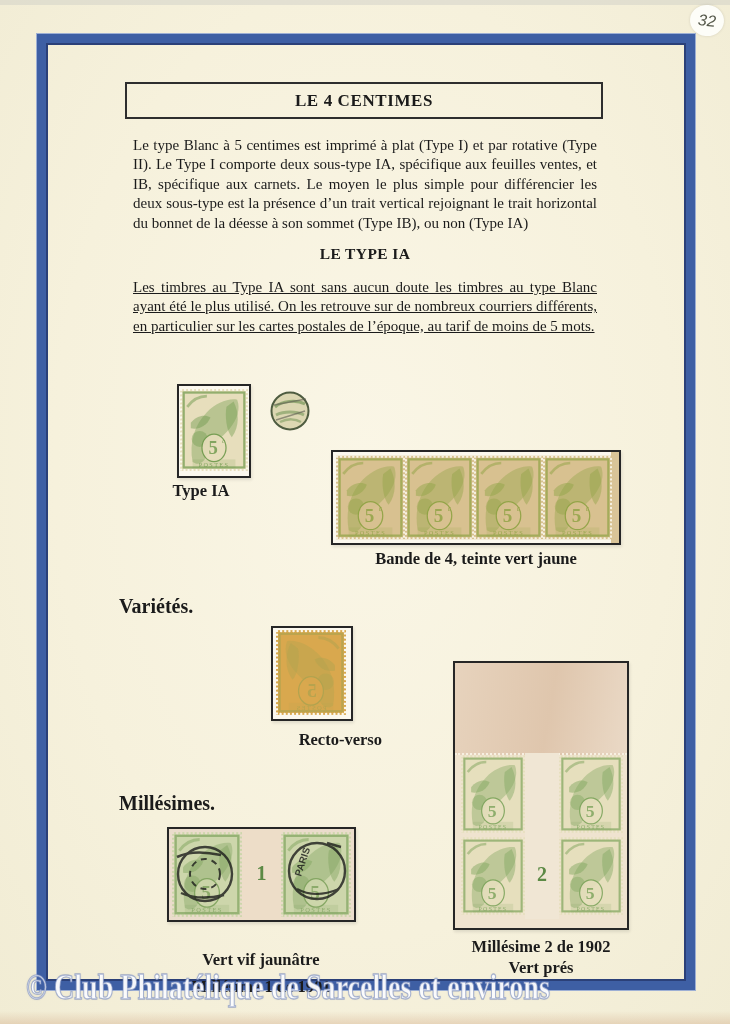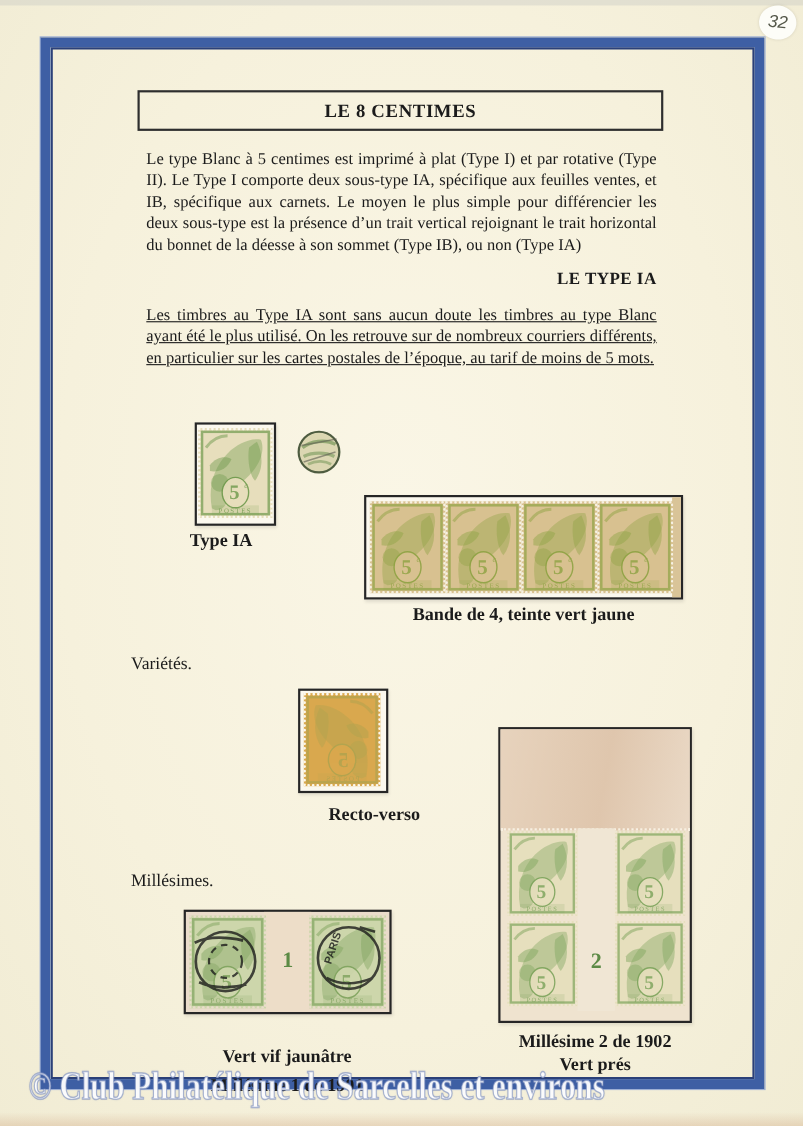--- a/index.html
+++ b/index.html
@@ -22,22 +22,22 @@
     background:#fdfdf8;box-shadow:0 0 3px rgba(0,0,0,.12);
     display:flex;align-items:center;justify-content:center;
     font-family:"Liberation Sans",sans-serif;font-size:16px;color:#55584a;
     transform:rotate(6deg);font-style:italic;}
   
   .title-box{left:125px;top:82px;width:474px;height:33px;border:2px solid #2e2e2e;
     display:flex;align-items:center;justify-content:center;}
   .title-box span{font-weight:bold;font-size:17px;letter-spacing:.6px;}
   
   .para{left:133px;width:464px;font-size:15px;line-height:19.4px;text-align:justify;}
-  .h-center{left:133px;width:464px;text-align:right;font-weight:bold;font-size:15.5px;letter-spacing:.4px;}
-  .h-left{font-weight:normal;font-size:16px;}
+  .h-center{left:133px;width:464px;text-align:center;font-weight:bold;font-size:15.5px;letter-spacing:.4px;}
+  .h-left{font-weight:bold;font-size:20px;}
   
   .figbox{border:2px solid #262626;background:#fbf8ee;box-shadow:1px 2px 3px rgba(0,0,0,.10);}
   .caption{text-align:center;font-weight:bold;font-size:16.5px;line-height:21px;}
   
   .stamp{display:block;}
   .stamp--green{color:#6f9a4d;--paper:#e7debc;--holes:#fbf8ee;}
   .stamp--strip{color:#8fa344;--paper:#d8c190;--holes:#f6f1e2;}
   .stamp--recto{color:#93a050;--paper:#d9a84e;--holes:#fbf8ee;}
   .stamp--pair{color:#7fa35e;--paper:#cdd6ab;--holes:#eadccb;}
   .stamp--block{color:#7da45c;--paper:#e6dfbd;--holes:#efe5d1;}
@@ -73,21 +73,21 @@
 <div class="abs scan-top"></div>
 <div class="abs scan-bottom"></div>
 
 <div class="abs frame"></div>
 
 <div class="abs sticker">
   <span>32</span>
 </div>
 
 <div class="abs title-box">
-  <span>LE 8 CENTIMES</span>
+  <span>LE 4 CENTIMES</span>
 </div>
 
 <div class="abs para" style="top:136px;">Le type Blanc à 5 centimes est imprimé à plat (Type I) et par rotative (Type II). Le Type I comporte deux sous-type IA, spécifique aux feuilles ventes, et IB, spécifique aux carnets. Le moyen le plus simple pour différencier les deux sous-type est la présence d’un trait vertical rejoignant le trait horizontal du bonnet de la déesse à son sommet (Type IB), ou non (Type IA)</div>
 
 <div class="abs h-center" style="top:245px;">LE TYPE IA</div>
 
 <div class="abs para" style="top:278px;text-decoration:underline;">Les timbres au Type IA sont sans aucun doute les timbres au type Blanc ayant été le plus utilisé. On les retrouve sur de nombreux courriers différents, en particulier sur les cartes postales de l’époque, au tarif de moins de 5 mots.</div>
 
 <div class="abs figbox" style="left:177px;top:384px;width:70px;height:90px;padding:0;">
   <svg class="stamp stamp--green" style="position:absolute;left:1px;top:3px;" width="68" height="82" viewBox="0 0 76 92">

